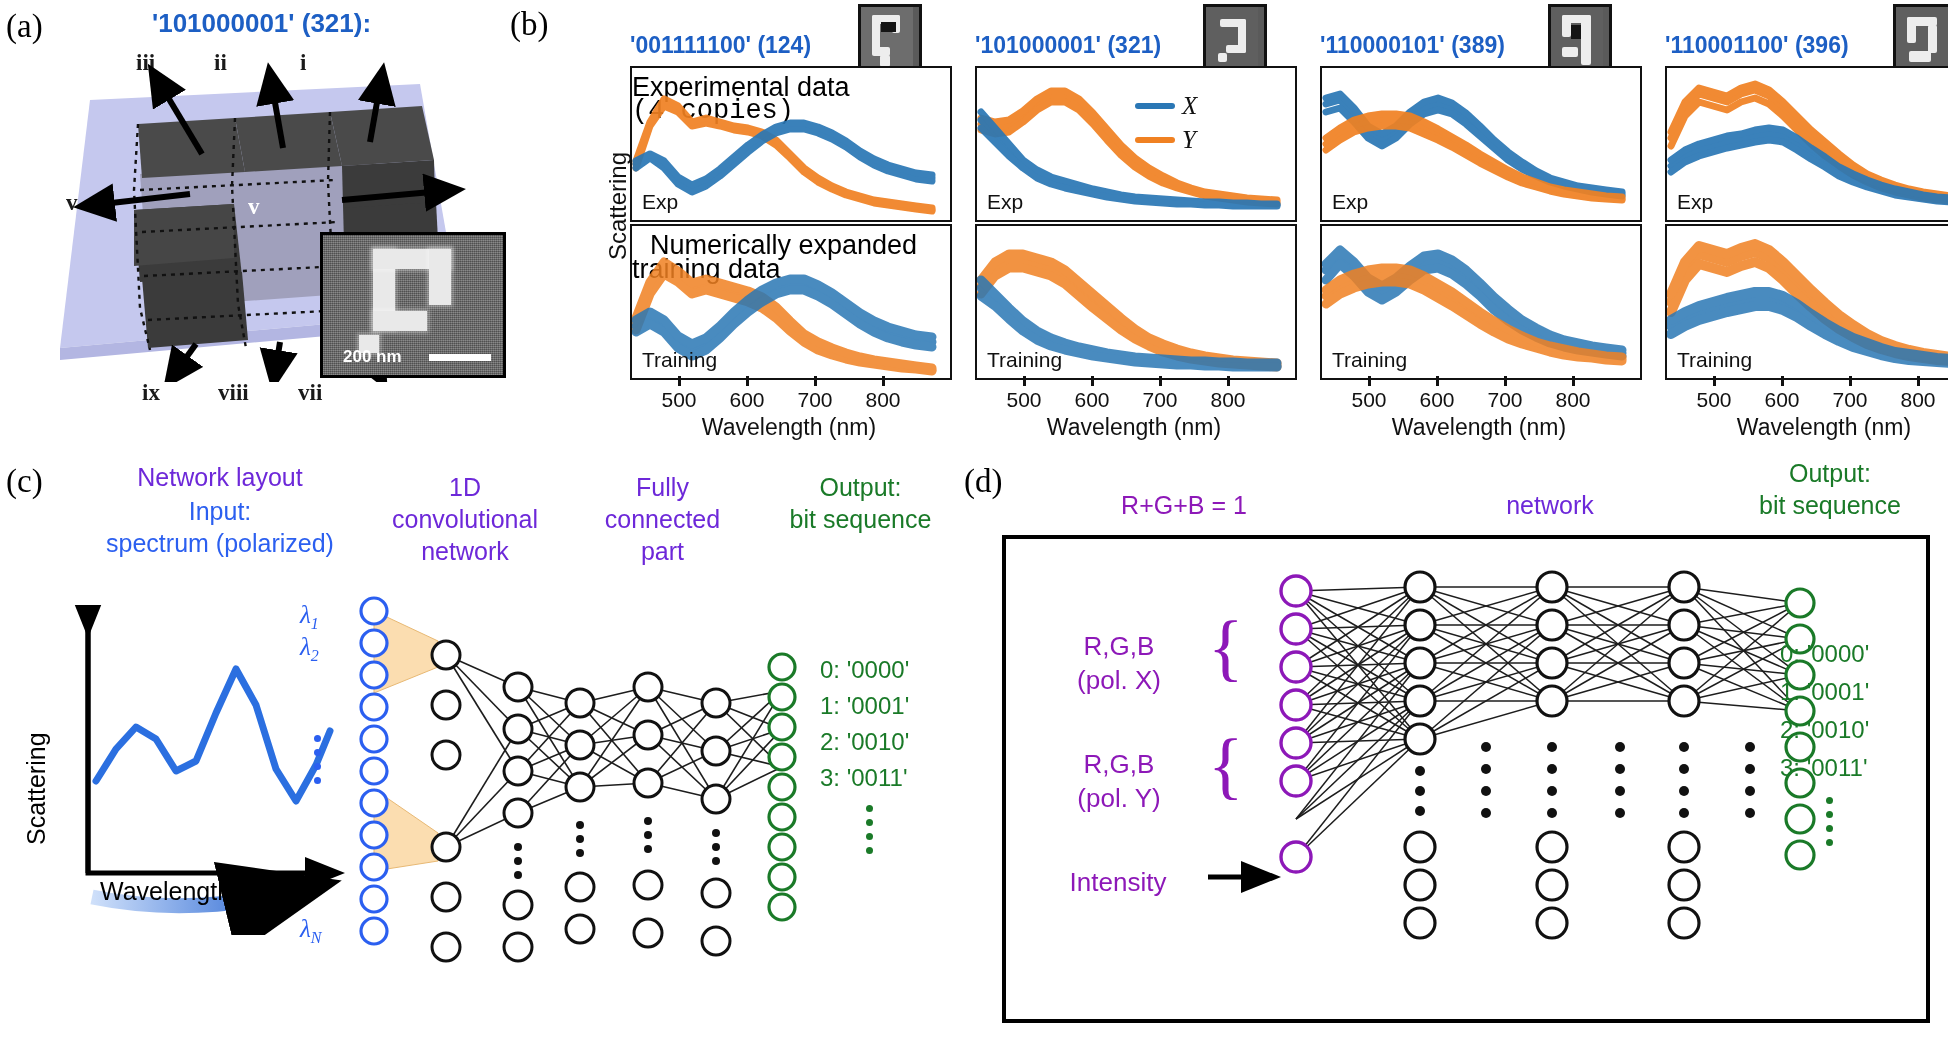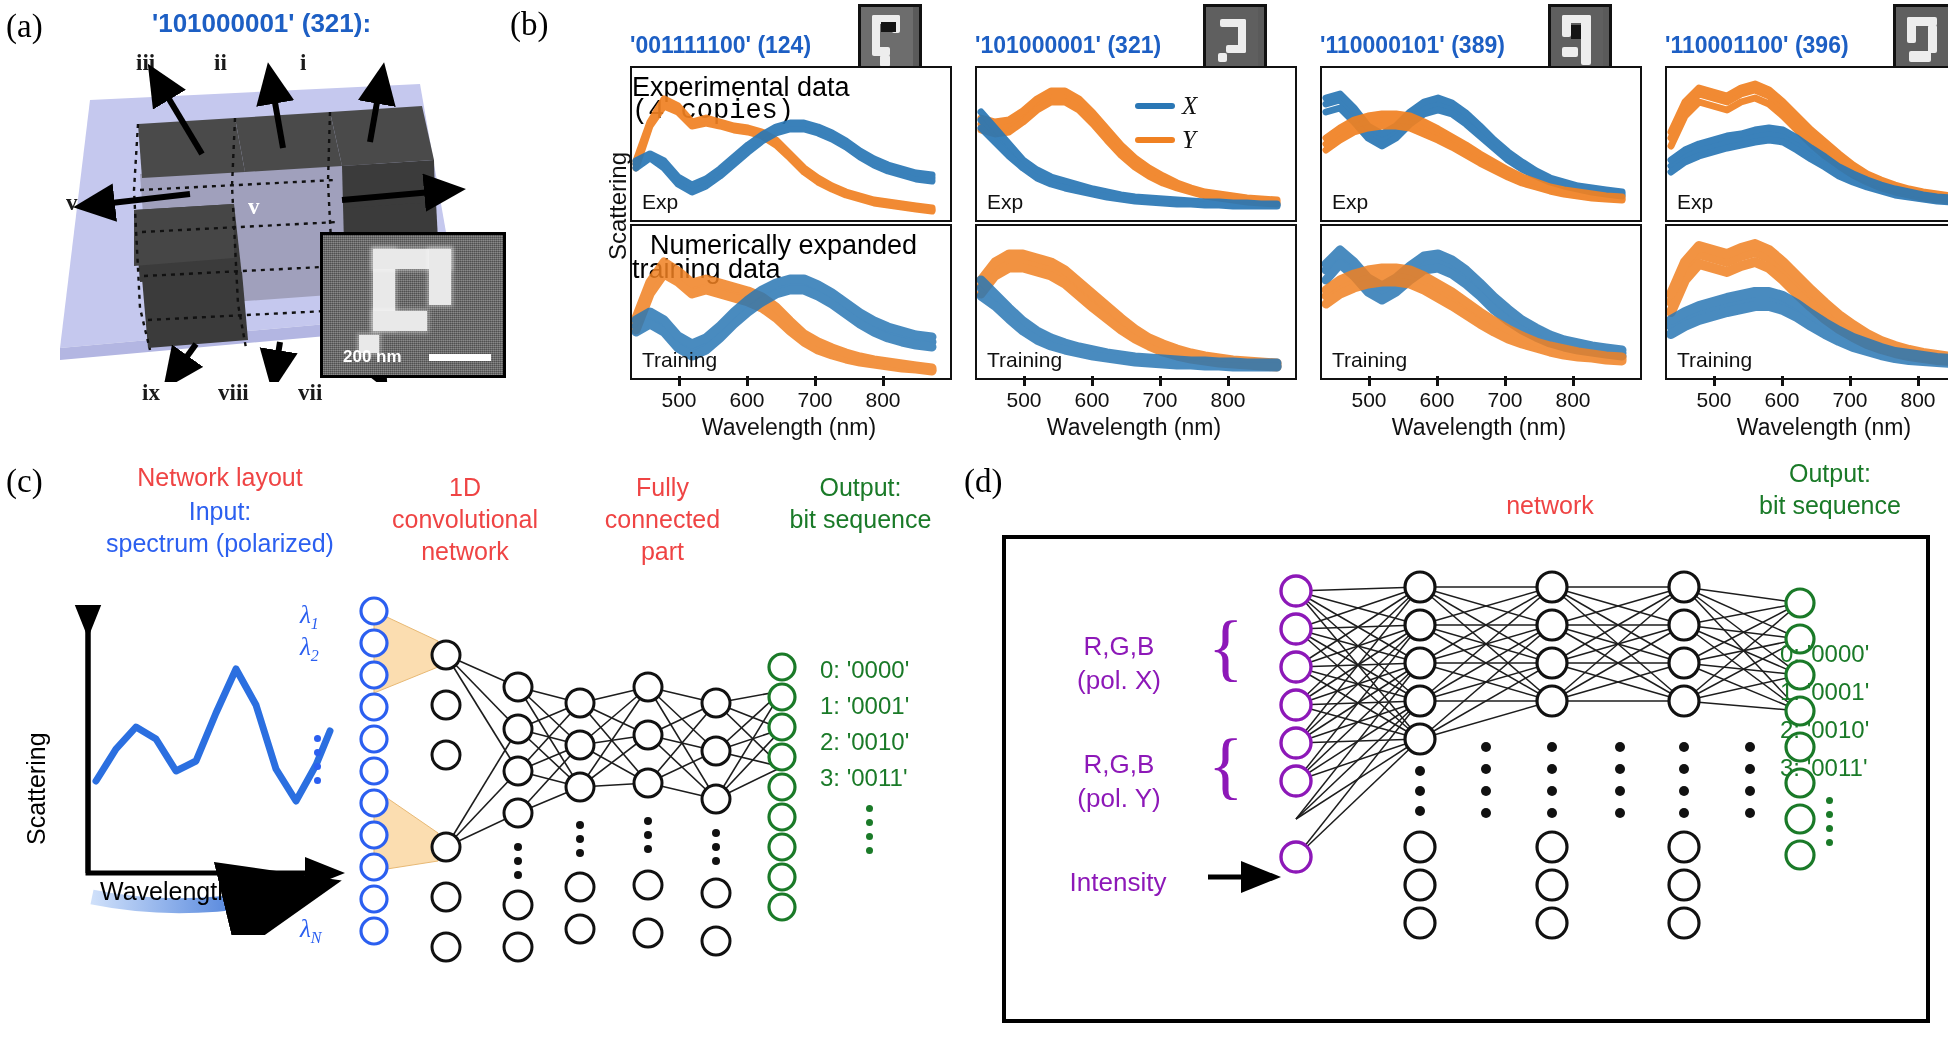--- a/index.html
+++ b/index.html
@@ -41,21 +41,21 @@
   .xaxis-title{position:absolute;font-size:23px;color:#111;text-align:center;}
   .yaxis-title{position:absolute;font-size:24px;color:#111;
      transform:rotate(-90deg);transform-origin:left top;white-space:nowrap;}
   .legend-item{position:absolute;display:flex;align-items:center;gap:7px;}
   .legend-line{width:40px;height:6px;border-radius:3px;}
   .legend-text{font-family:"Liberation Serif",serif;font-style:italic;font-size:25px;color:#111;}
 
   
   #panel-c{left:0;top:455px;width:960px;height:598px;}
   #panel-d{left:960px;top:455px;width:988px;height:598px;}
-  .ttl{font-size:25px;line-height:1.15;text-align:center;color:#ef4444;position:absolute;}
+  .ttl{font-size:25px;line-height:1.15;text-align:center;color:#6d28d9;position:absolute;}
   .ttl.blue{color:#2b5ff0;}
   .ttl.green{color:#1a7a28;}
   .ttl.purple{color:#8d18b8;}
   .mono-seq{font-size:24px;color:#1a7a28;line-height:1.55;position:absolute;white-space:nowrap;}
   .lam{position:absolute;font-family:"Liberation Serif",serif;font-style:italic;font-size:25px;color:#2b5ff0;}
   .dots-v{position:absolute;display:flex;flex-direction:column;gap:7px;align-items:center;}
   .dot{width:7px;height:7px;border-radius:50%;background:#111;}
   .dot.green{background:#1a7a28;}
   .dot.blue{background:#2b5ff0;}
   .axlabel{position:absolute;font-size:25px;color:#000;}
@@ -622,20 +622,21 @@
       <span class="dot green"></span>
         <span class="dot green"></span>
       <span class="dot green"></span>
         <span class="dot green"></span>
     </div>
   </div>
 
   <div id="panel-d" class="abs">
     <div class="abs panel-letter" style="left:4px;top:8px;">(d)</div>
 
+    <div class="ttl purple" style="left:44px;top:36px;width:360px;">R+G+B = 1</div>
 
     <div class="ttl" style="left:420px;top:36px;width:340px;">network</div>
 
     <div class="ttl green" style="left:770px;top:4px;width:200px;">Output:</div>
     <div class="ttl green" style="left:770px;top:36px;width:200px;">bit sequence</div>
 
     <div class="dbox" style="left:42px;top:80px;width:920px;height:480px;"></div>
 
     <div class="dlab" style="left:74px;top:176px;width:170px;">R,G,B</div>
     <div class="dlab" style="left:74px;top:210px;width:170px;">(pol. X)</div>

